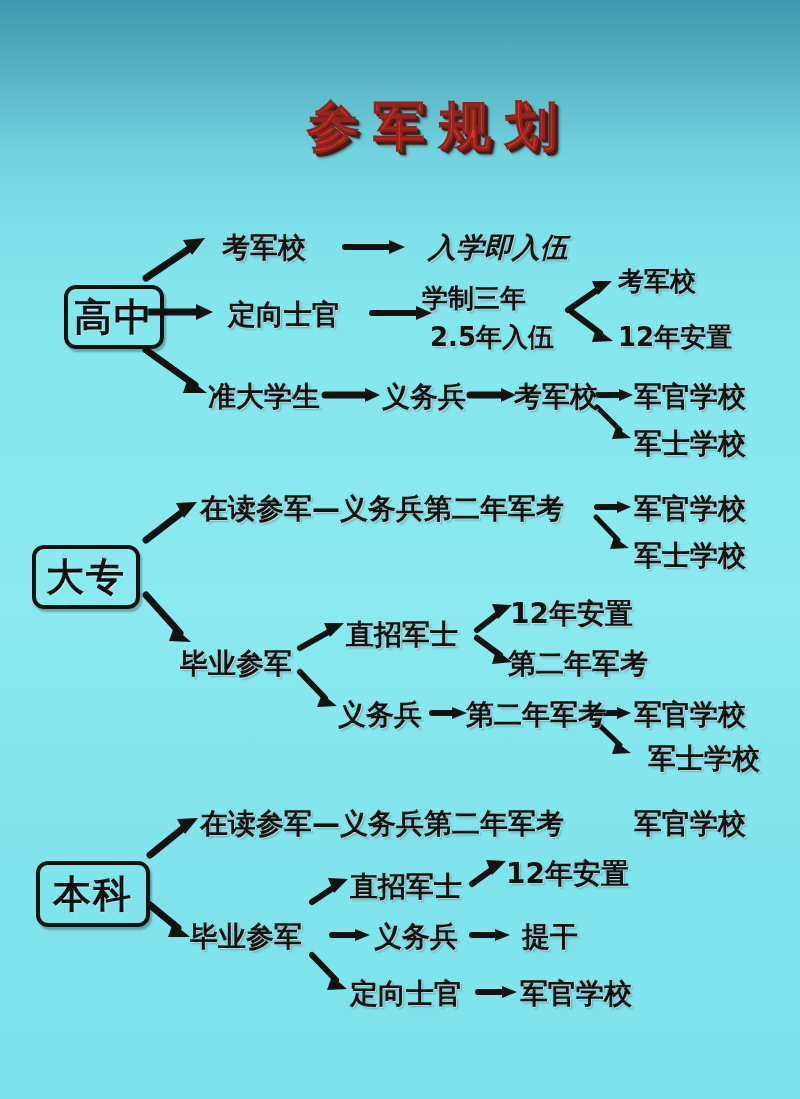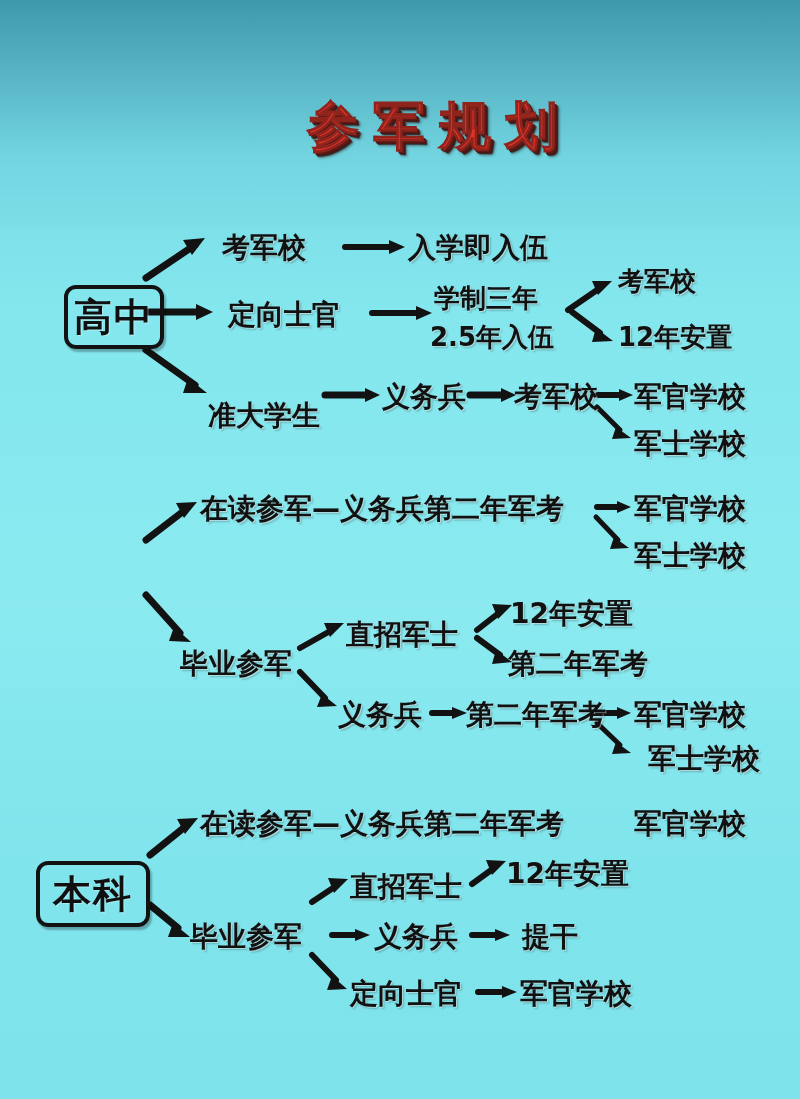--- a/index.html
+++ b/index.html
@@ -223,34 +223,37 @@
       <line x1="478" y1="992" x2="505" y2="992" stroke-width="6"></line>
       <polygon points="517,992 502,986 502,998"></polygon>
     </g>
   </svg>
 
   <div class="lvlbox" style="left:44px;top:285px;width:92px;height:56px;margin-left:20px;">
     <span>高中</span>
   </div>
 
   <div class="node n28" style="left:222px;top:229px;">考军校</div>
-  <div class="node n28" style="left:408px;top:229px;">入学即入伍</div>
+  <div class="node n28" style="left:428px;top:229px;font-style:italic;">入学即入伍</div>
 
   <div class="node n28" style="left:228px;top:296px;">定向士官</div>
-  <div class="node n26" style="left:434px;top:281px;">学制三年</div>
+  <div class="node n26" style="left:422px;top:281px;">学制三年</div>
   <div class="node n26" style="left:430px;top:320px;">2.5年入伍</div>
   <div class="node n26" style="left:618px;top:264px;">考军校</div>
   <div class="node n26" style="left:618px;top:320px;">12年安置</div>
 
-  <div class="node n28" style="left:208px;top:378px;margin-top:19px;">准大学生</div>
+  <div class="node n28" style="left:208px;top:378px;">准大学生</div>
   <div class="node n28" style="left:382px;top:378px;">义务兵</div>
   <div class="node n28" style="left:514px;top:378px;">考军校</div>
   <div class="node n28" style="left:634px;top:378px;">军官学校</div>
   <div class="node n28" style="left:634px;top:425px;">军士学校</div>
 
+  <div class="lvlbox" style="left:32px;top:545px;width:100px;height:56px;">
+    <span>大专</span>
+  </div>
 
   <div class="node n28" style="left:200px;top:490px;">在读参军—义务兵第二年军考</div>
   <div class="node n28" style="left:634px;top:490px;">军官学校</div>
   <div class="node n28" style="left:634px;top:537px;">军士学校</div>
 
   <div class="node n28" style="left:180px;top:645px;">毕业参军</div>
   <div class="node n28" style="left:346px;top:616px;">直招军士</div>
   <div class="node n28" style="left:510px;top:595px;">12年安置</div>
   <div class="node n28" style="left:508px;top:645px;">第二年军考</div>
 

